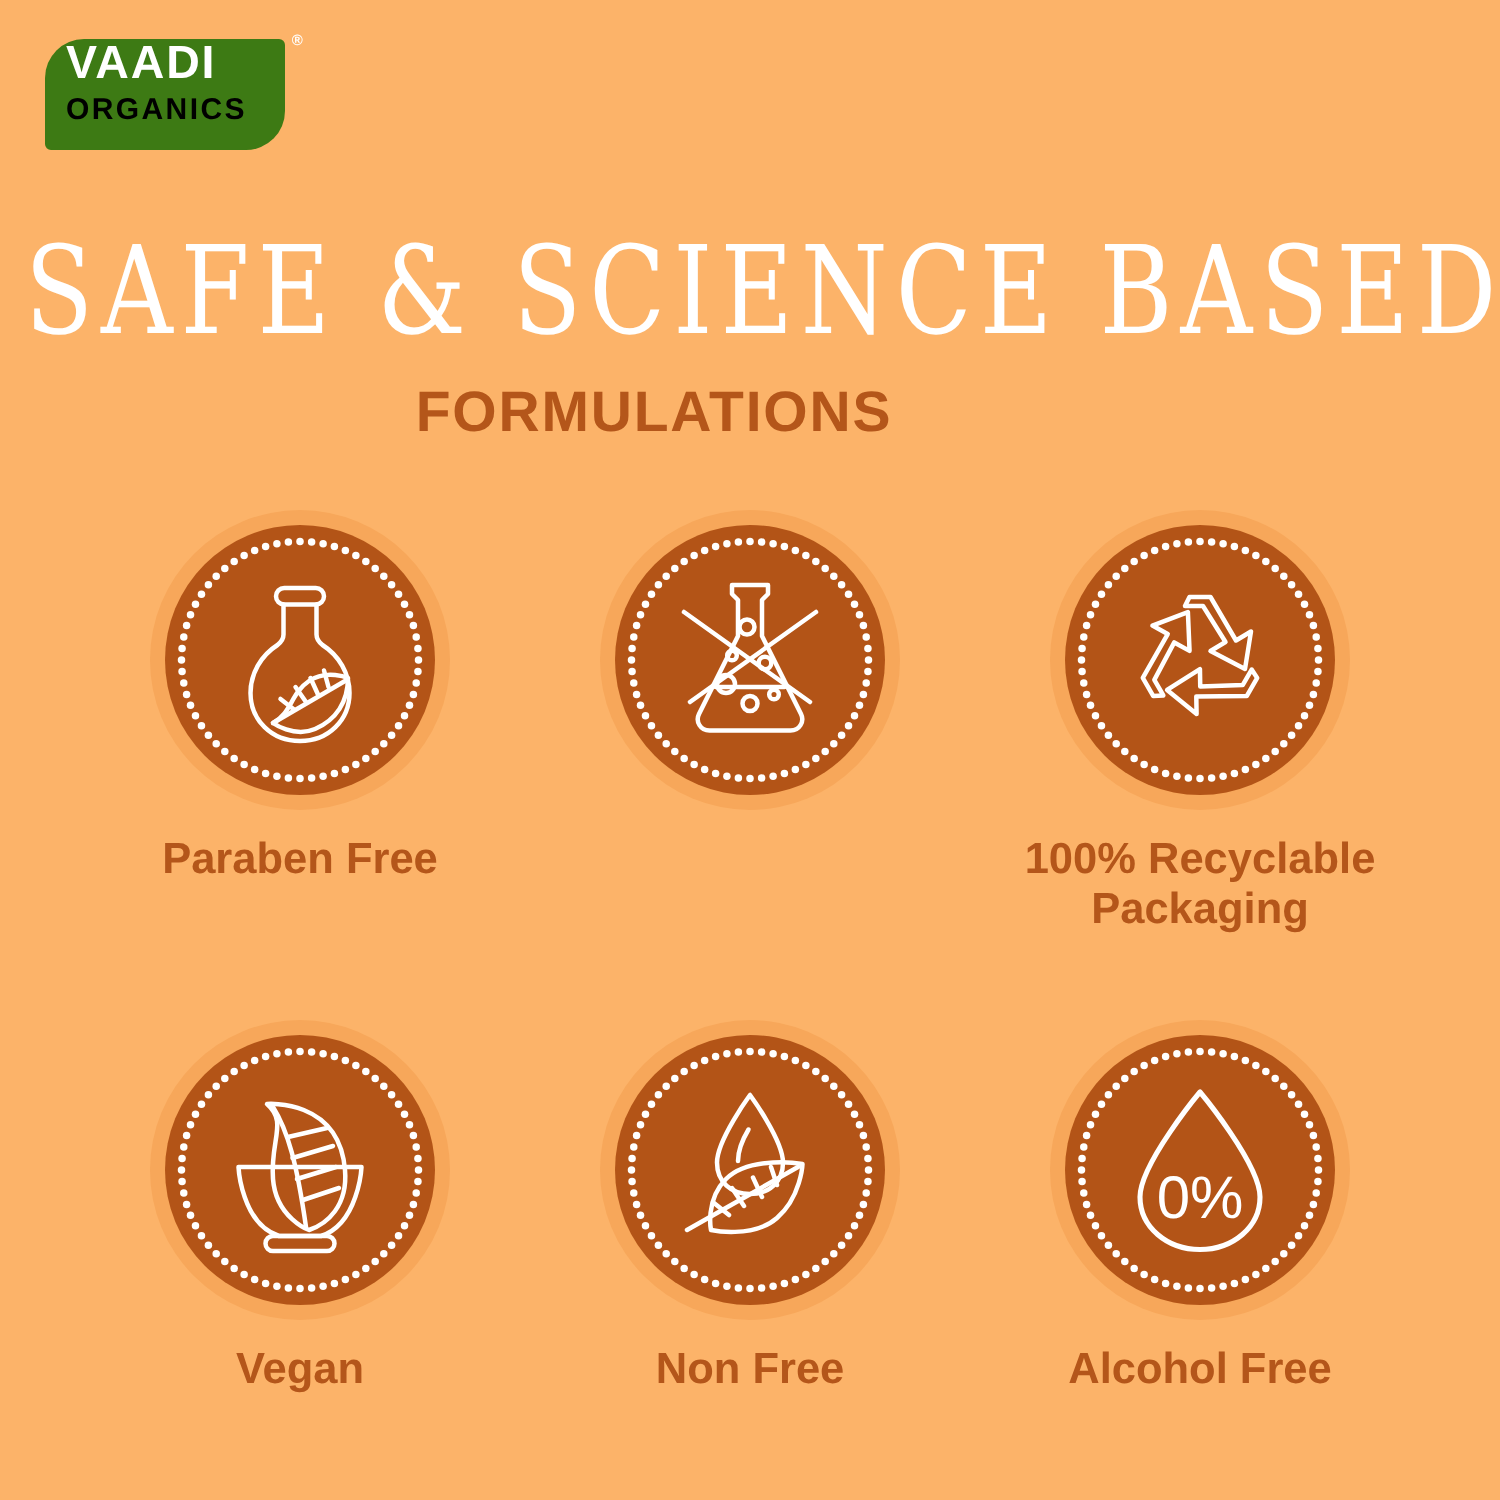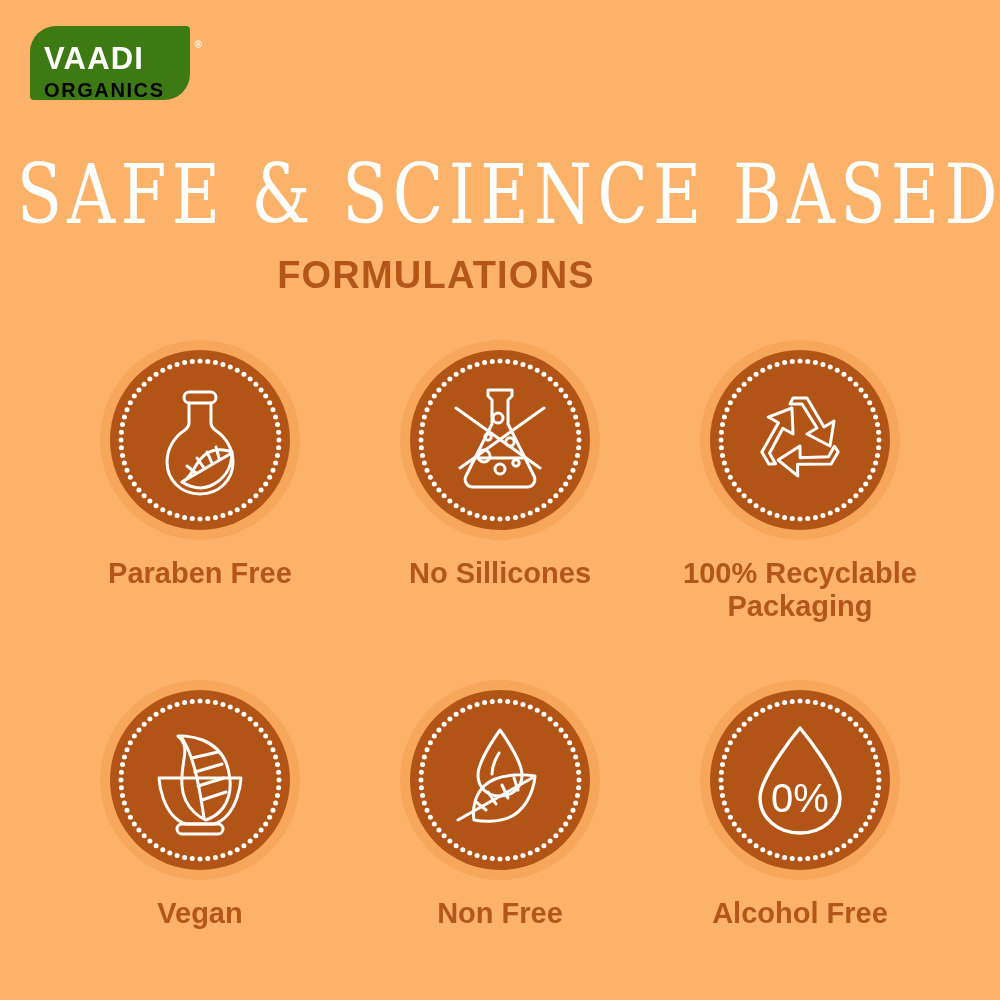--- a/index.html
+++ b/index.html
@@ -21,21 +21,21 @@
     left: 30px;
     top: 26px;
     width: 160px;
     height: 74px;
     background: #3d7a14;
     border-radius: 26px 4px 26px 4px;
     box-sizing: border-box;
     padding-left: 14px;
     display: flex;
     flex-direction: column;
-    justify-content: flex-end;
+    justify-content: flex-start;
   }
   #brand-logo .logo-main {
     position: relative;
     color: #ffffff;
     font-size: 31px;
     font-weight: 700;
     letter-spacing: 1.2px;
     line-height: 1;
     display: inline-block;
   }
@@ -317,21 +317,20 @@
           <circle cx="48" cy="57" r="3.2"></circle>
           <circle cx="70" cy="62" r="4.2"></circle>
           <circle cx="44" cy="76" r="6"></circle>
           <circle cx="60" cy="89" r="5"></circle>
           <circle cx="76" cy="83" r="3.2"></circle>
           <path d="M16 28 L100 88"></path>
           <path d="M104 28 L20 88"></path>
         </svg>
       </div>
     </div>
-    <div class="badge-label">No Sillicones</div>
   </div>
 
   <div class="badge-cell">
     <div class="badge-medallion">
       <div class="badge-disc">
         <svg class="badge-dots" viewBox="0 0 180 180">
             <circle cx="90.00" cy="11.00" r="2.5" fill="#ffffff"></circle>
             <circle cx="97.74" cy="11.38" r="2.5" fill="#ffffff"></circle>
             <circle cx="105.41" cy="12.52" r="2.5" fill="#ffffff"></circle>
             <circle cx="112.93" cy="14.40" r="2.5" fill="#ffffff"></circle>

